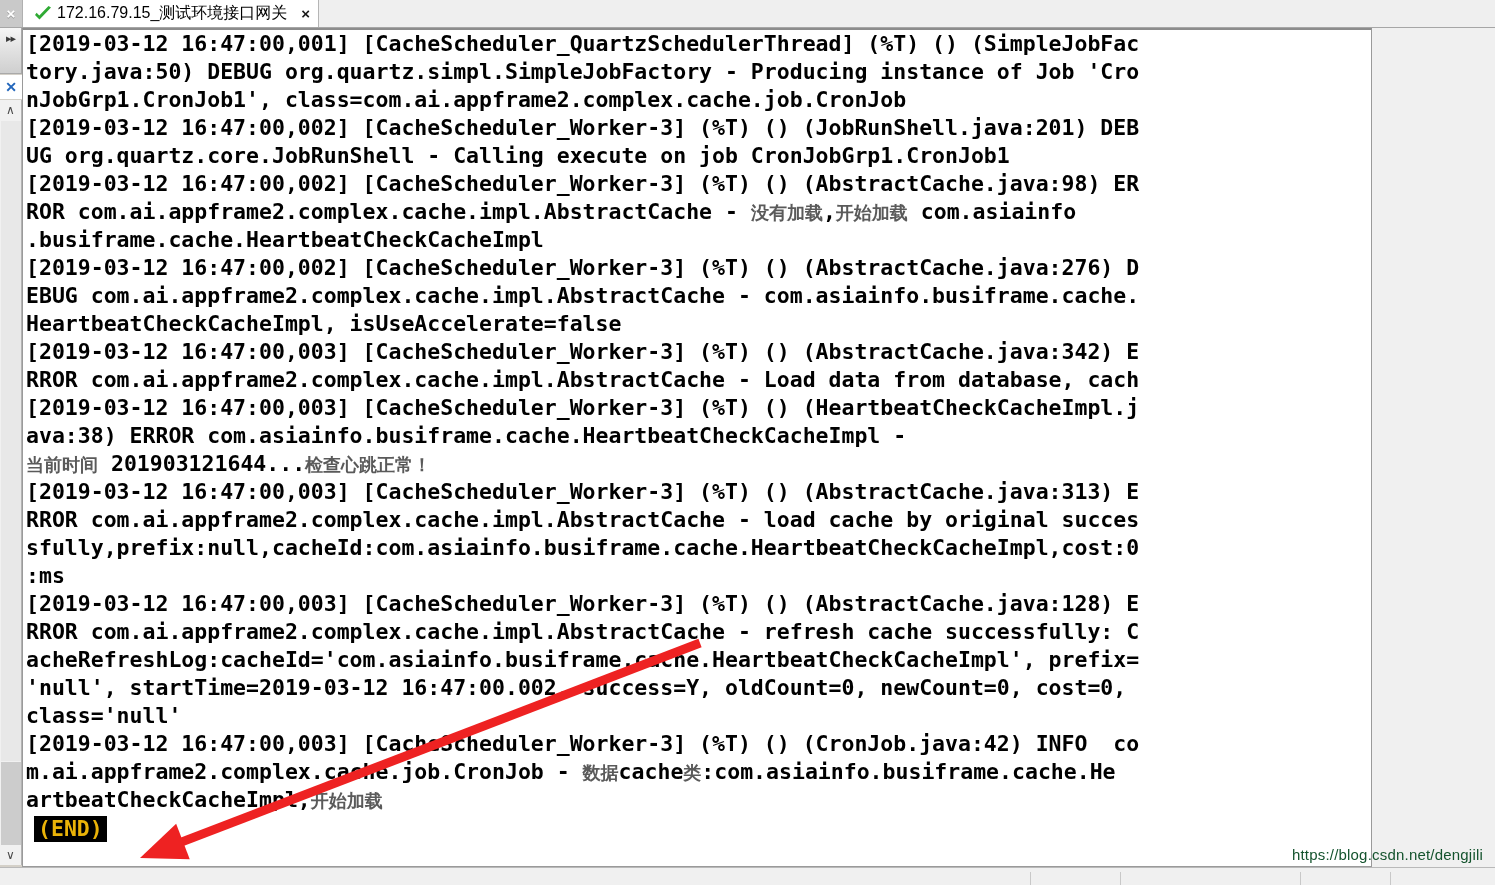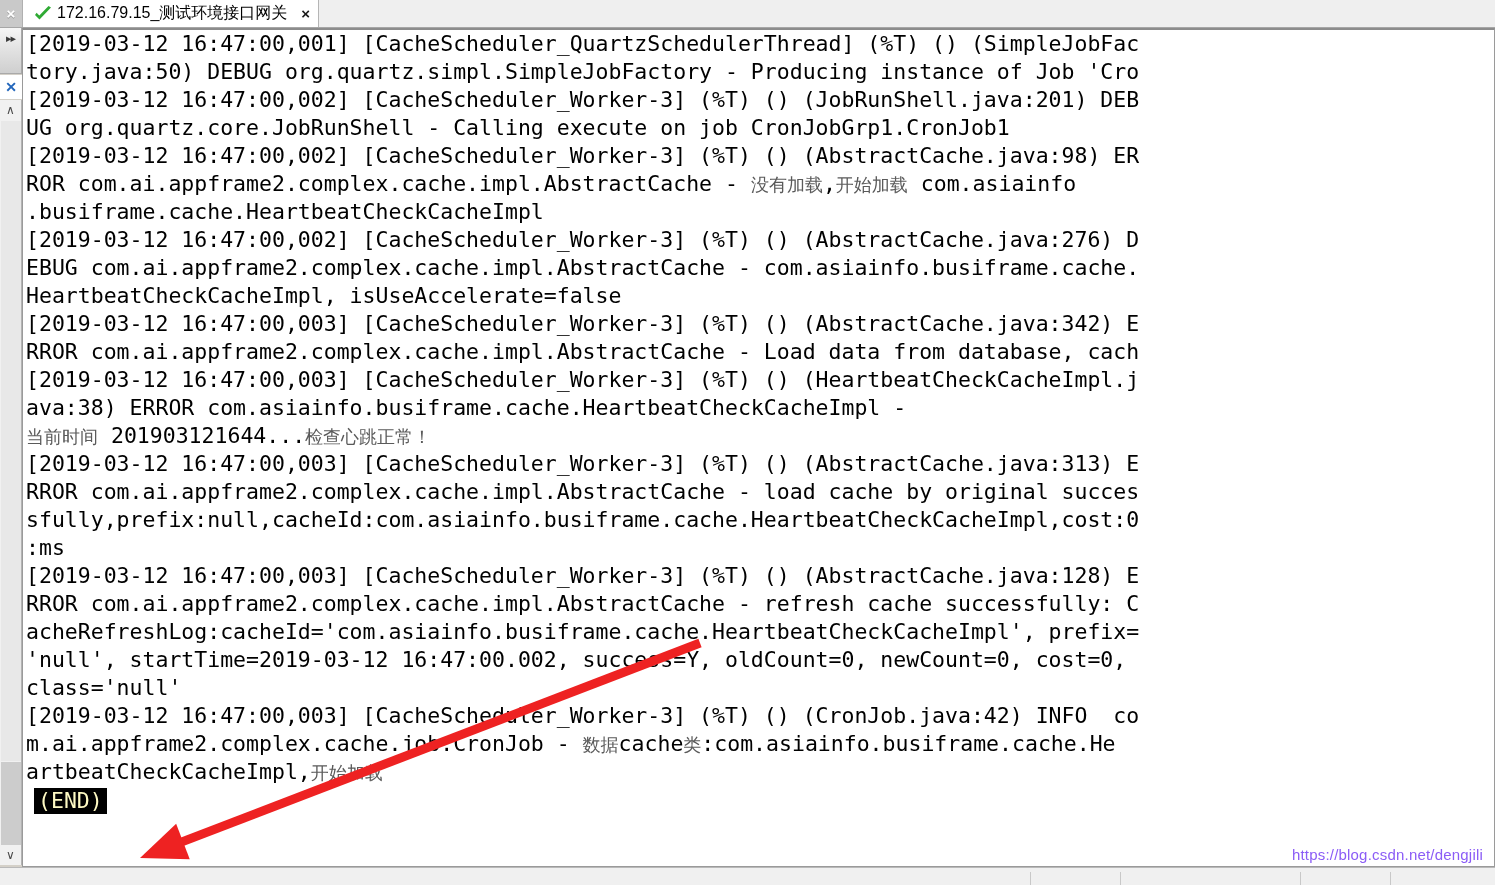--- a/index.html
+++ b/index.html
@@ -159,27 +159,28 @@
     top: 662px;
     width: 20px;
     bottom: 20px;
     background: #cccccc;
   }
 
   
   .term-frame {
     position: absolute;
     left: 22px; top: 28px;
-    width: 1473px;
+    width: 1350px;
     height: 839px;
     background: #ffffff;
     border: 1px solid #9a9a9a;
     border-top: 2px solid #8c8c8c;
     box-sizing: border-box;
     overflow: hidden;
+    font-weight: bold;
   }
   .term {
     position: absolute;
     left: 3px; top: 0px;
     width: 1470px;
     height: 835px;
     overflow: hidden;
     background: #ffffff;
   }
   .logline {
@@ -193,21 +194,21 @@
     letter-spacing: 0px;
   }
   .logline .cjk {
     font-family: "DejaVu Sans", "Liberation Sans", sans-serif;
     color: #5a5a5a;
     font-size: 18px;
   }
   .endmark {
     display: inline-block;
     background: #000000;
-    color: #fef9c3;
+    color: #eab308;
     font-family: "DejaVu Sans Mono", "Liberation Mono", monospace;
     font-size: 21.5px;
     line-height: 26px;
     padding: 0 4px;
     margin-top: 2px;
     margin-left: 8px;
   }
 
   
   .annotation {
@@ -217,21 +218,21 @@
     pointer-events: none;
   }
 
   
   .watermark {
     position: absolute;
     right: 12px;
     bottom: 22px;
     font-family: "Liberation Sans", sans-serif;
     font-size: 15px;
-    color: #8b5cf6;
+    color: #14532d;
     letter-spacing: 0.2px;
     white-space: nowrap;
   }
 
   
   .statusbar {
     position: absolute;
     left: 0;
     bottom: 0;
     width: 1495px;
@@ -279,20 +280,21 @@
       <div class="strip-thumb"></div>
       <div class="strip-track-bottom"></div>
       <div class="strip-arrow-down">∨</div>
     </div>
   </div>
 
   <div class="term-frame">
     <div class="term" id="terminal-output">
         <span class="logline">[2019-03-12 16:47:00,001] [CacheScheduler_QuartzSchedulerThread] (%T) () (SimpleJobFac</span>
         <span class="logline">tory.java:50) DEBUG org.quartz.simpl.SimpleJobFactory - Producing instance of Job 'Cro</span>
+        <span class="logline">nJobGrp1.CronJob1', class=com.ai.appframe2.complex.cache.job.CronJob</span>
         <span class="logline">[2019-03-12 16:47:00,002] [CacheScheduler_Worker-3] (%T) () (JobRunShell.java:201) DEB</span>
         <span class="logline">UG org.quartz.core.JobRunShell - Calling execute on job CronJobGrp1.CronJob1</span>
         <span class="logline">[2019-03-12 16:47:00,002] [CacheScheduler_Worker-3] (%T) () (AbstractCache.java:98) ER</span>
         <span class="logline">ROR com.ai.appframe2.complex.cache.impl.AbstractCache - <span class="cjk">没有加载</span>,<span class="cjk">开始加载</span> com.asiainfo</span>
         <span class="logline">.busiframe.cache.HeartbeatCheckCacheImpl</span>
         <span class="logline">[2019-03-12 16:47:00,002] [CacheScheduler_Worker-3] (%T) () (AbstractCache.java:276) D</span>
         <span class="logline">EBUG com.ai.appframe2.complex.cache.impl.AbstractCache - com.asiainfo.busiframe.cache.</span>
         <span class="logline">HeartbeatCheckCacheImpl, isUseAccelerate=false</span>
         <span class="logline">[2019-03-12 16:47:00,003] [CacheScheduler_Worker-3] (%T) () (AbstractCache.java:342) E</span>
         <span class="logline">RROR com.ai.appframe2.complex.cache.impl.AbstractCache - Load data from database, cach</span>

